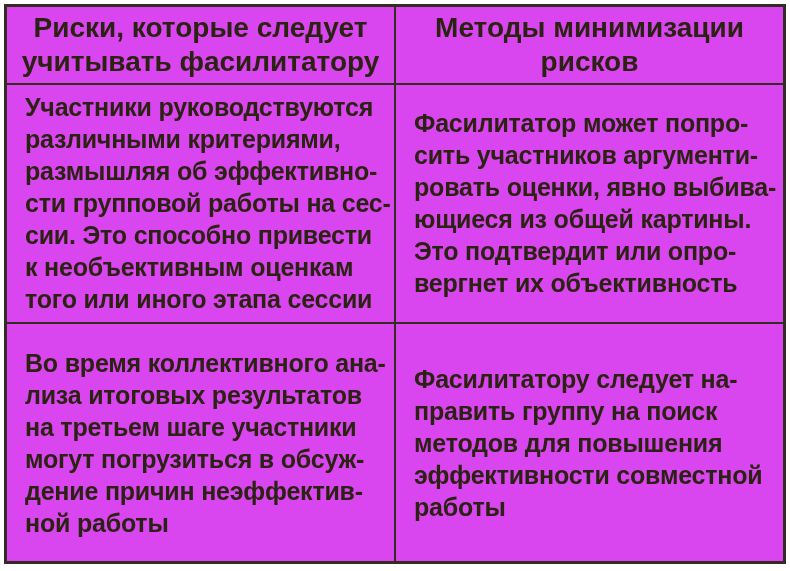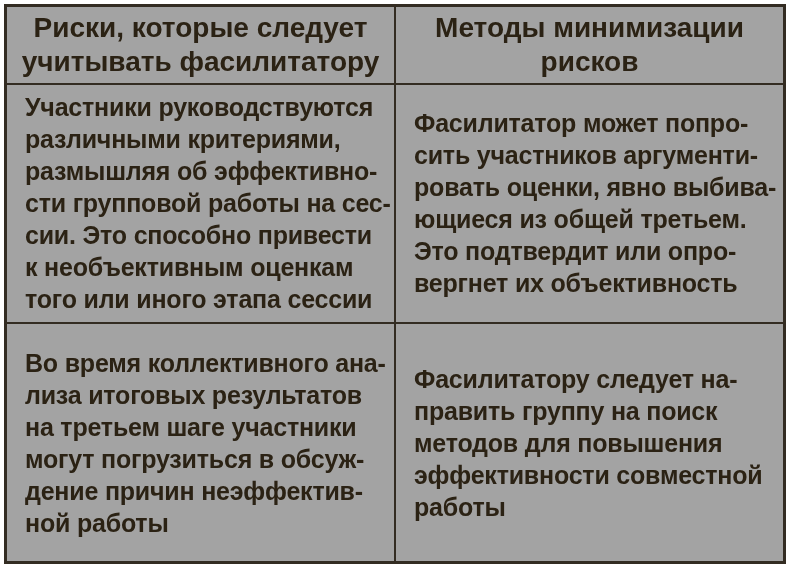--- a/index.html
+++ b/index.html
@@ -15,21 +15,21 @@
     height: 571px;
     box-sizing: border-box;
     padding: 4px;
     background: #ffffff;
   }
   table.risks {
     width: 782px;
     height: 560px;
     table-layout: fixed;
     border-collapse: collapse;
-    background: #a3a3a3;
+    background: #d946ef;
     border: 3px solid #332c22;
   }
   table.risks th,
   table.risks td {
     border: 2px solid #332c22;
     color: #2b2214;
     vertical-align: middle;
     box-sizing: border-box;
     overflow: hidden;
   }
@@ -75,21 +75,21 @@
         <td>Участники руководствуются
 различными критериями,
 размышляя об эффективно-
 сти групповой работы на сес-
 сии. Это способно привести
 к необъективным оценкам
 того или иного этапа сессии</td>
         <td>Фасилитатор может попро-
 сить участников аргументи-
 ровать оценки, явно выбива-
-ющиеся из общей третьем.
+ющиеся из общей картины.
 Это подтвердит или опро-
 вергнет их объективность</td>
       </tr>
       <tr>
         <td>Во время коллективного ана-
 лиза итоговых результатов
 на третьем шаге участники
 могут погрузиться в обсуж-
 дение причин неэффектив-
 ной работы</td>

